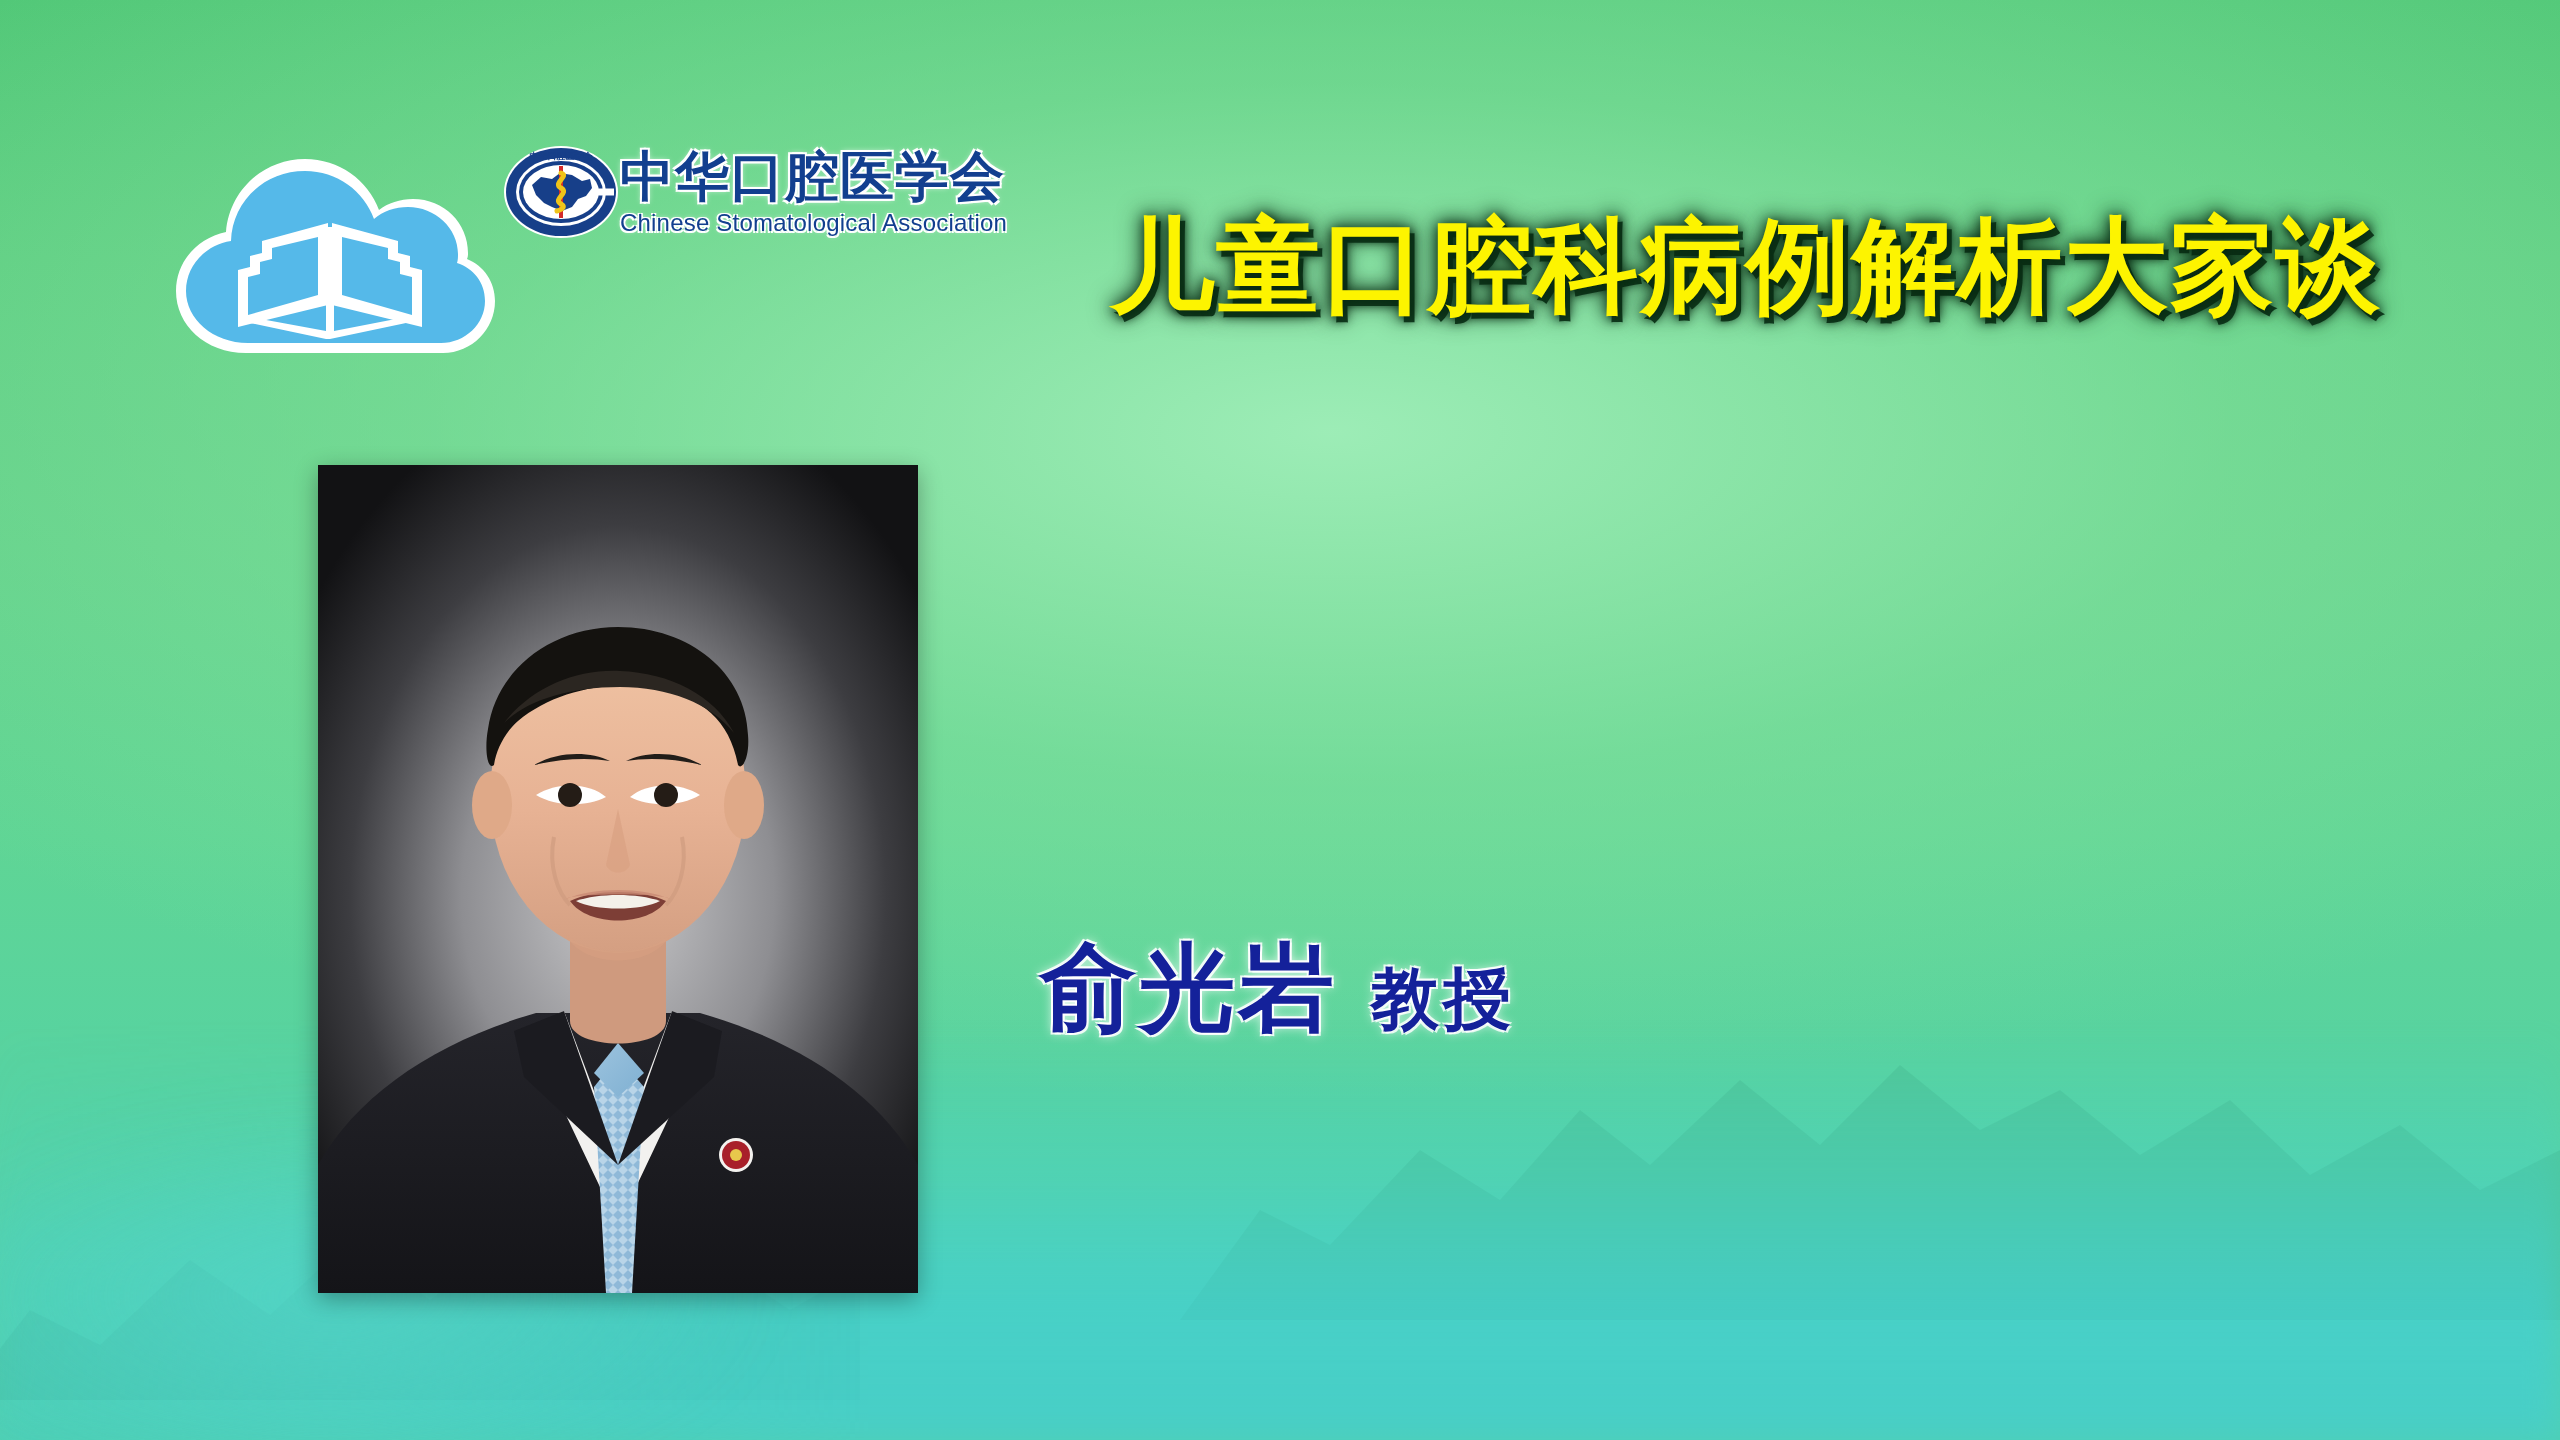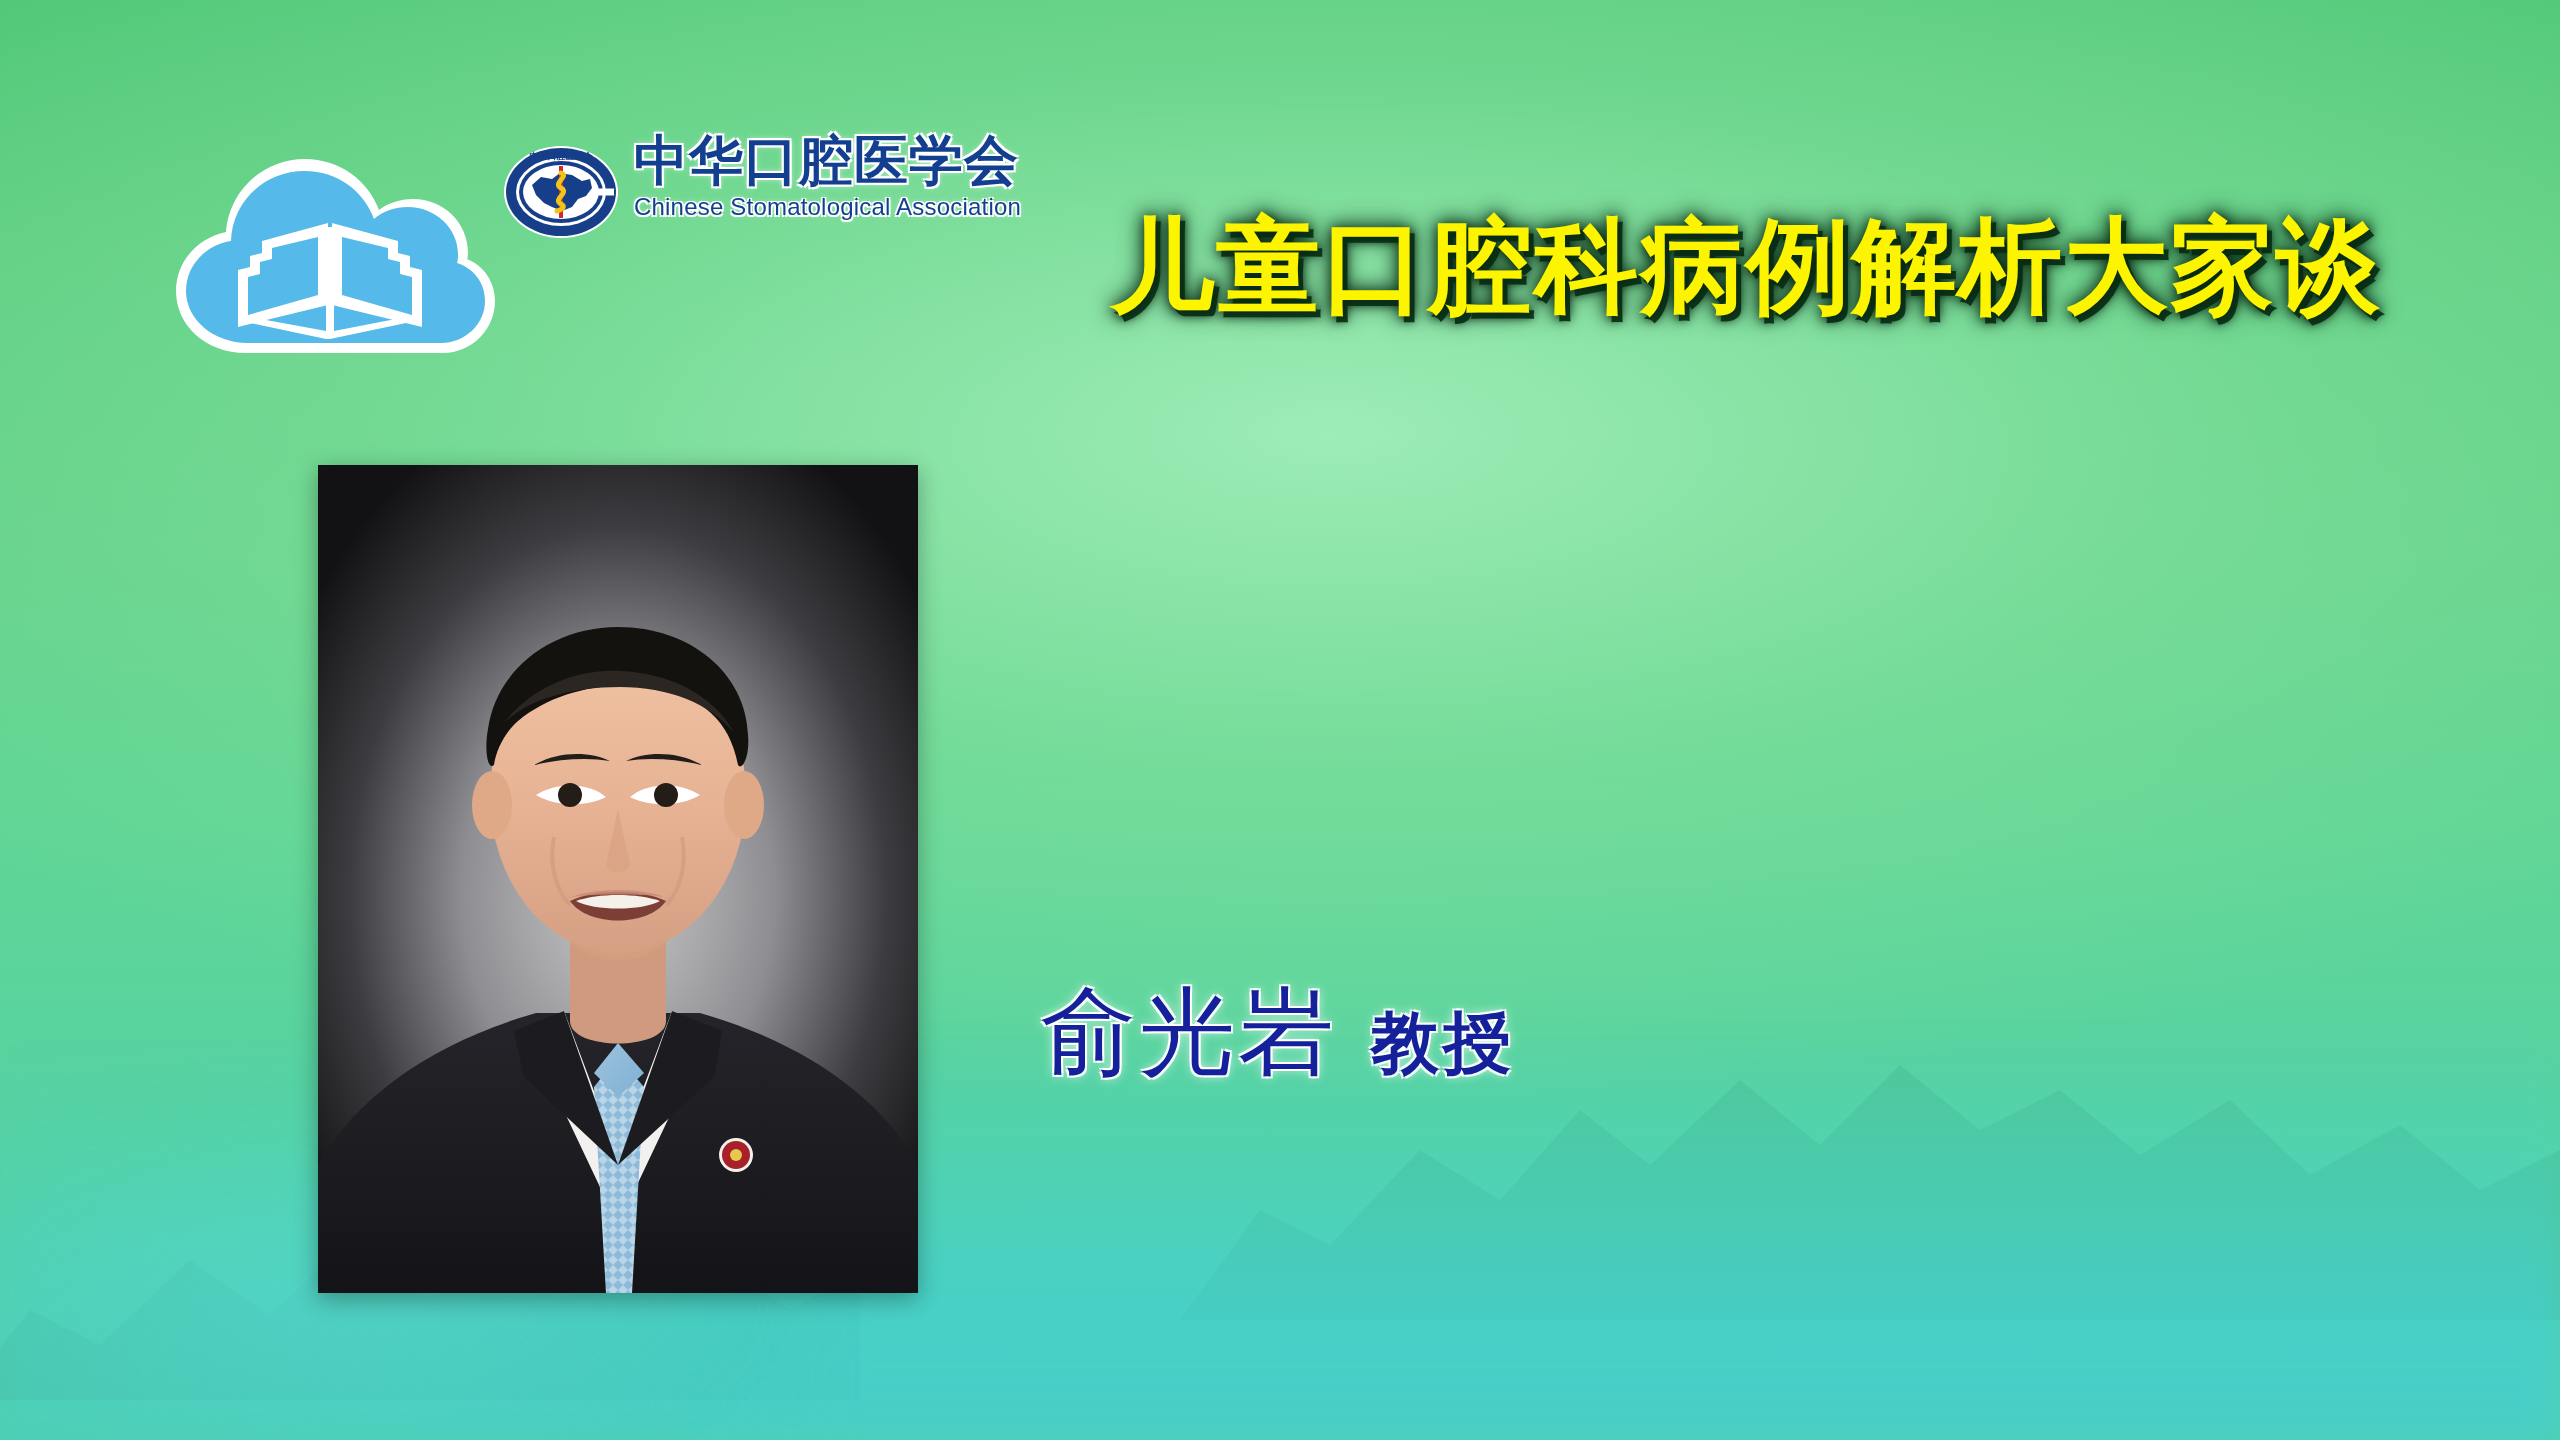--- a/index.html
+++ b/index.html
@@ -29,21 +29,21 @@
     left:-120px;bottom:-40px;width:1000px;height:460px;
     background:radial-gradient(60% 55% at 45% 60%, rgba(86,214,206,.55) 0%, rgba(86,214,206,0) 72%);
     filter:blur(30px);
   }
   .mtn{position:absolute;pointer-events:none;opacity:.16;}
   .mtn svg{display:block;}
   
   #logo-block{position:absolute;left:150px;top:125px;width:860px;height:270px;}
   #cloud-logo{position:absolute;left:0;top:20px;width:360px;height:220px;}
   #cloud-logo svg{display:block;width:360px;height:220px;}
-  #csa-logo{position:absolute;left:352px;top:8px;display:flex;align-items:flex-start;gap:14px;}
+  #csa-logo{position:absolute;left:352px;top:8px;display:flex;align-items:center;gap:0;}
   #csa-emblem{width:118px;height:118px;flex:0 0 118px;}
   #csa-emblem svg{display:block;width:118px;height:118px;}
   #csa-wordmark{display:flex;flex-direction:column;justify-content:center;line-height:1;}
   .csa-cn{
     font-size:54px;font-weight:bold;color:#123f8f;letter-spacing:1px;
     text-shadow:-2px -2px 0 #fff,2px -2px 0 #fff,-2px 2px 0 #fff,2px 2px 0 #fff,0 0 6px rgba(255,255,255,.9);
     white-space:nowrap;
   }
   .csa-en{
     margin-top:8px;font-size:24px;font-weight:normal;color:#123f8f;letter-spacing:.2px;
@@ -78,26 +78,25 @@
   
   #portrait-frame{
     position:absolute;left:318px;top:465px;width:600px;height:828px;
     background:#0c0c0c;overflow:hidden;
     box-shadow:0 6px 22px rgba(0,0,0,.32);
   }
   #portrait-frame svg{display:block;width:600px;height:828px;}
   
   #speaker-line{position:absolute;left:1040px;top:940px;display:flex;align-items:flex-end;white-space:nowrap;}
   .sp-name{
-    font-size:96px;font-weight:normal;color:#14219a;line-height:1;letter-spacing:3px;
+    font-size:96px;font-weight:bold;color:#14219a;line-height:1;letter-spacing:3px;
     text-shadow:
       -2px -2px 0 rgba(255,255,255,.85), 2px -2px 0 rgba(255,255,255,.85),
       -2px 2px 0 rgba(255,255,255,.85), 2px 2px 0 rgba(255,255,255,.85),
       0 0 12px rgba(255,255,255,.9);
-    margin-top: 44px;
   }
   .sp-rank{
     margin-left:34px;padding-bottom:4px;
     font-size:68px;font-weight:bold;color:#14219a;line-height:1;letter-spacing:4px;
     text-shadow:
       -2px -2px 0 rgba(255,255,255,.8), 2px -2px 0 rgba(255,255,255,.8),
       -2px 2px 0 rgba(255,255,255,.8), 2px 2px 0 rgba(255,255,255,.8),
       0 0 11px rgba(255,255,255,.88);
   }
   #speaker-affiliation{

